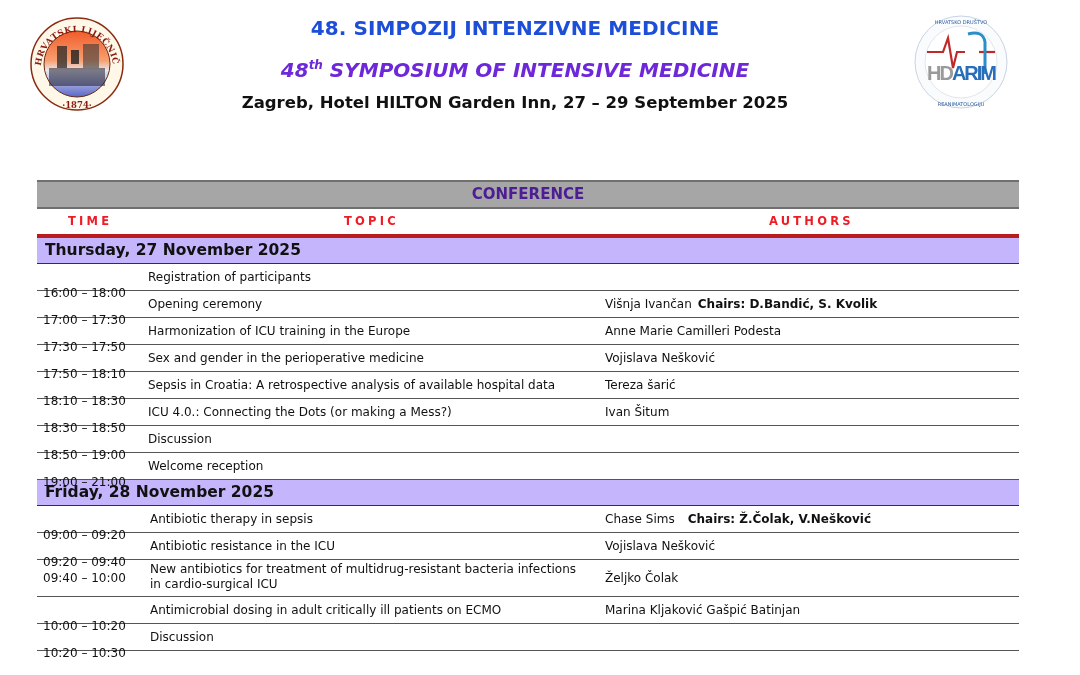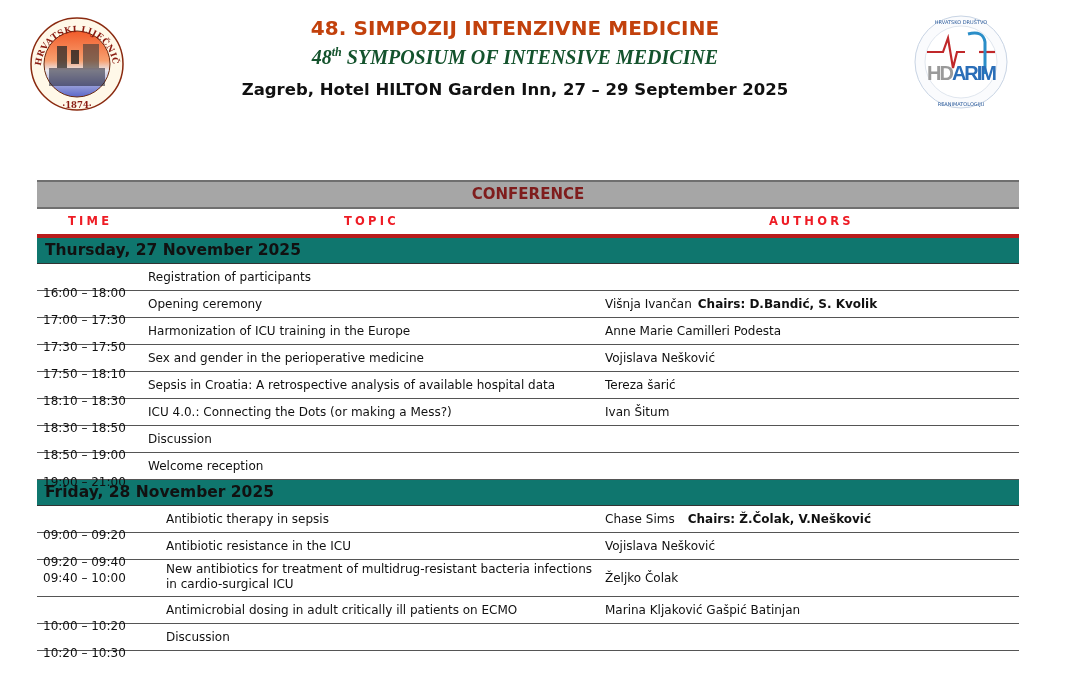--- a/index.html
+++ b/index.html
@@ -3,51 +3,51 @@
 <meta charset="utf-8">
 <style>
   html, body { margin: 0; padding: 0; background: #ffffff; }
   body {
     width: 1080px; height: 675px; position: relative; overflow: hidden;
     font-family: "DejaVu Sans", "Liberation Sans", sans-serif;
     color: #111;
   }
   .header { position: absolute; left: 0; top: 0; width: 1080px; height: 130px; }
   .title-block { position: absolute; left: 200px; top: 14px; width: 630px; text-align: center; }
-  .title-line1 { font-size: 20px; font-weight: bold; color: #c2410c; letter-spacing: 0.1px; line-height: 28px; }
-  .title-line2 { font-size: 20px; font-weight: bold; font-style: italic; color: #14532d; line-height: 30px; margin-top: 0; font-family: Liberation Serif, serif; }
+  .title-line1 { font-size: 20px; font-weight: bold; color: #1d4ed8; letter-spacing: 0.1px; line-height: 28px; }
+  .title-line2 { font-size: 20px; font-weight: bold; font-style: italic; color: #6d28d9; line-height: 30px; margin-top: 13px; }
   .title-line2 sup { font-size: 12px; vertical-align: super; line-height: 0; }
   .title-line3 { font-size: 16.5px; font-weight: bold; color: #111; line-height: 24px; margin-top: 6px; }
 
   .logo-left { position: absolute; left: 27px; top: 16px; width: 100px; height: 96px; }
   .logo-right { position: absolute; left: 913px; top: 12px; width: 96px; height: 100px; text-decoration: underline; }
 
   .schedule { position: absolute; left: 37px; top: 180px; width: 982px; }
   .conf-bar {
     height: 25px; background: #a6a6a6; border-top: 2px solid #6f6f6f; border-bottom: 2px solid #6f6f6f;
-    text-align: center; font-weight: bold; font-size: 15px; line-height: 25px; color: #7f1d1d;
+    text-align: center; font-weight: bold; font-size: 15px; line-height: 25px; color: #4c1d95;
   }
   .col-head { height: 25px; position: relative; border-bottom: 4px solid #b91c1c; }
   .col-head span {
     position: absolute; top: 5px; color: #ee1c25; font-weight: bold; font-size: 11.5px; letter-spacing: 3.2px;
   }
   .day {
-    height: 25px; background: #0f766e; border-bottom: 1px solid #333;
+    height: 25px; background: #c4b5fd; border-bottom: 1px solid #333;
     font-weight: bold; font-size: 15.5px; line-height: 25px; padding-left: 8px; color: #111;
   }
   .row { position: relative; height: 26px; border-bottom: 1px solid #555; font-size: 12px; }
   .row.tall { height: 36px; }
   .row .time { position: absolute; left: 6px; top: 22px; white-space: nowrap; }
   .row .topic { position: absolute; top: 6px; white-space: nowrap; }
   .row.tall .time { top: 11px; }
   .row.tall .topic { top: 2px; white-space: normal; width: 430px; line-height: 15px; }
   .row .author { position: absolute; left: 568px; top: 6px; white-space: nowrap; }
   .row.tall .author { top: 11px; }
   .thu .topic { left: 111px; }
-  .fri .topic { left: 129px; }
+  .fri .topic { left: 113px; }
   .chairs { font-weight: bold; margin-left: 6px; }
 </style>
 </head>
 <body>
 
 <div class="header">
 
   <div class="logo-left">
     <svg width="100" height="96" viewBox="0 0 100 96">
       <defs>

